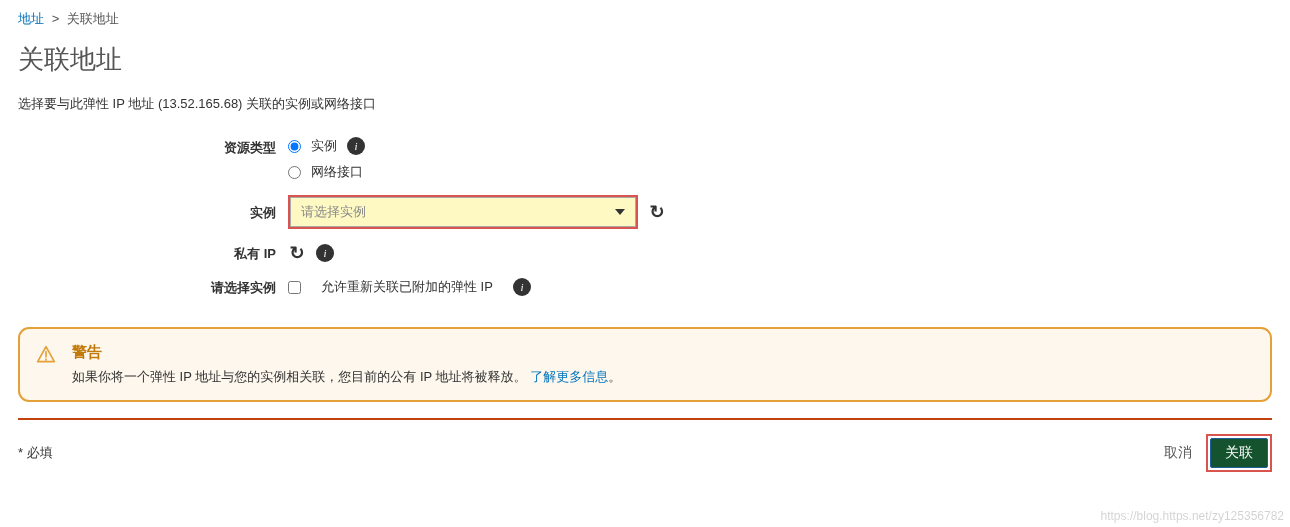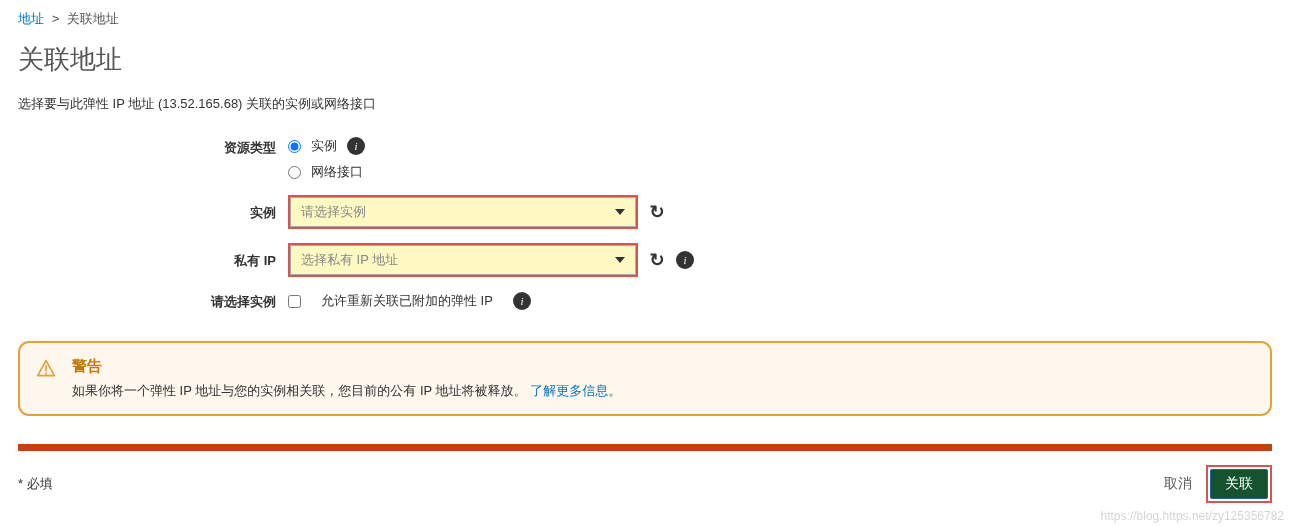--- a/index.html
+++ b/index.html
@@ -110,22 +110,22 @@
     font-size: 20px;
     line-height: 1;
     flex-shrink: 0;
     margin-top: 2px;
   }
   .alert-body { flex: 1; }
   .alert-title { color: #c27b0a; font-weight: bold; font-size: 15px; margin-bottom: 6px; }
   .alert-msg { font-size: 13px; color: #333; }
 
   .footer {
-    border-top: 7px solid #c2410c;
-    margin-top: 28px;
+    border-top: 2px solid #c2410c;
+    margin-top: 16px;
     padding-top: 14px;
     display: flex;
     justify-content: space-between;
     align-items: center;
     gap: 40px;
   }
   .required-note { font-size: 13px; color: #333; }
   .actions { display: flex; align-items: center; gap: 4px; }
   .btn-link {
     background: none;
@@ -198,26 +198,20 @@
         <span class="caret-down"></span>
       </div>
     </div>
     <span class="icon-refresh">↻</span>
   </div>
 </div>
 
 <div class="form-row align-center">
   <div class="form-label">私有 IP</div>
   <div class="form-control-wrap">
-    <div class="select-box">
-      <div class="select-inner">
-        <span>选择私有 IP 地址</span>
-        <span class="caret-down"></span>
-      </div>
-    </div>
     <span class="icon-refresh">↻</span>
     <span class="icon-info">i</span>
   </div>
 </div>
 
 <div class="form-row align-center">
   <div class="form-label">请选择实例</div>
   <div class="form-control-wrap">
     <label class="checkbox-line">
       <input type="checkbox" style="">

